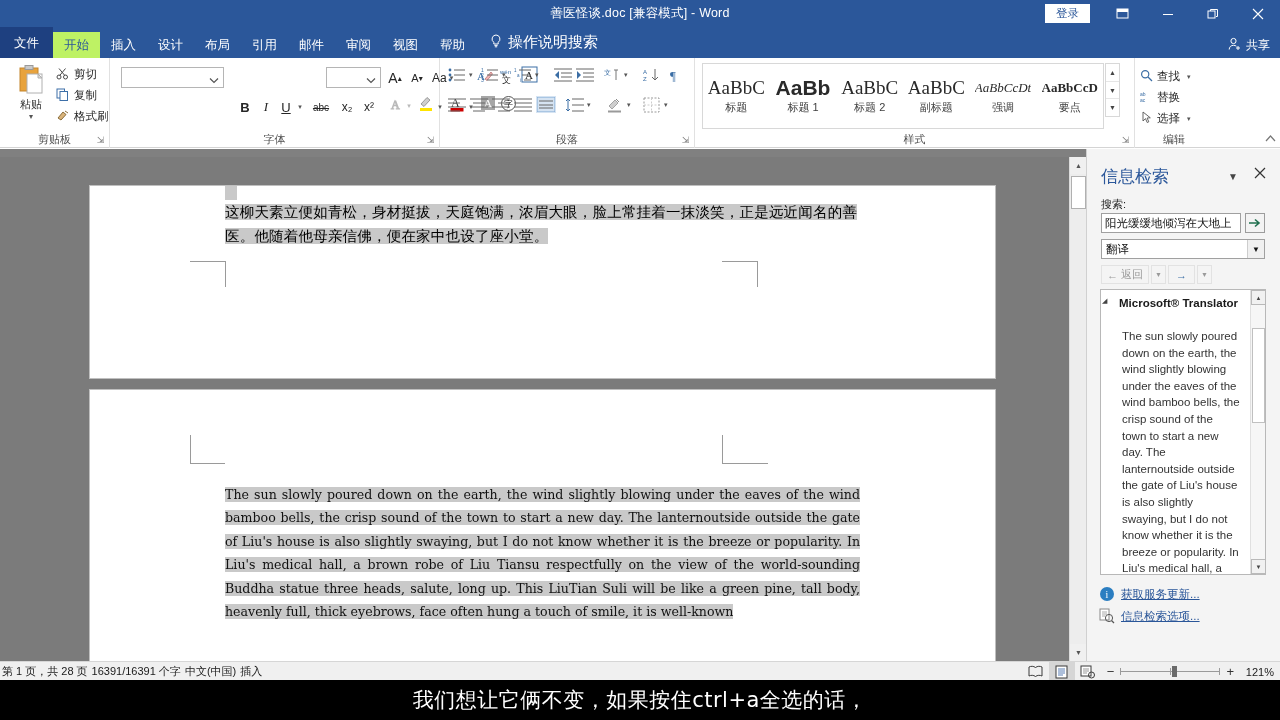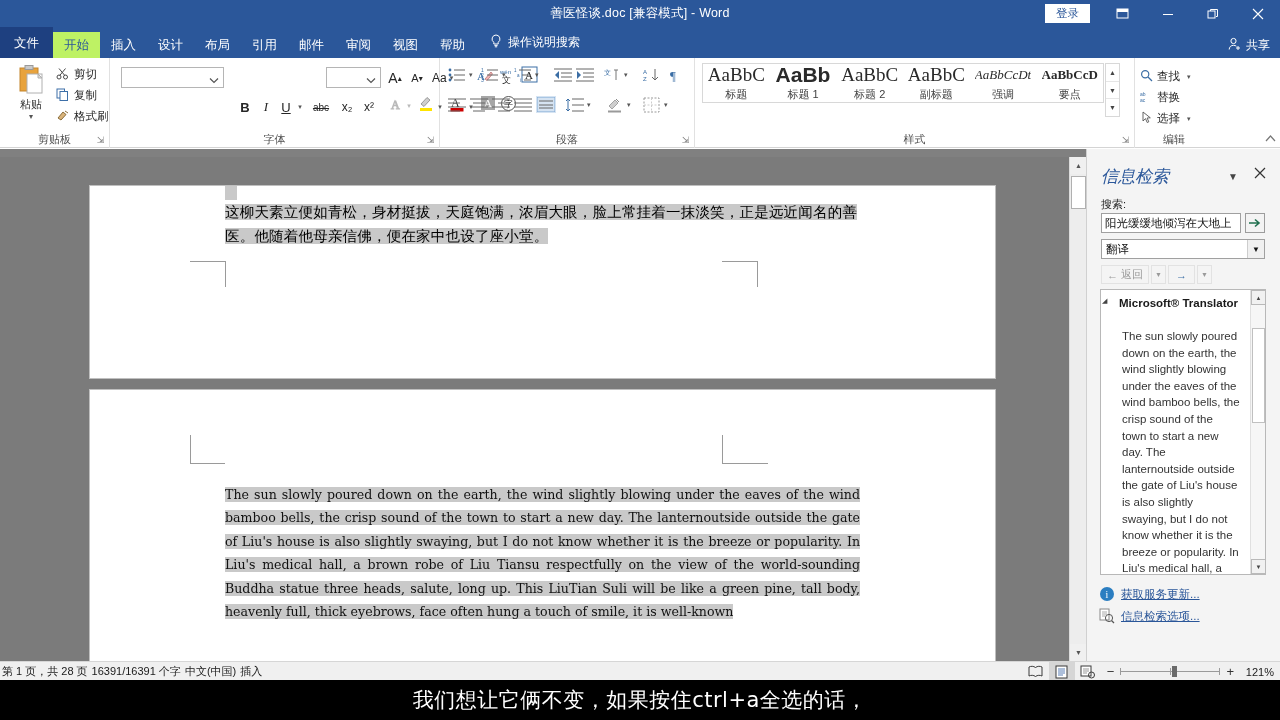--- a/index.html
+++ b/index.html
@@ -33,21 +33,21 @@
   
   .tabsrow {
     height:31px; background:#2b579a; position:relative; display:flex; align-items:flex-end;
   }
   .tab {
     color:#ffffff; font-size:12.5px; padding:0 11px; height:26px;
     display:flex; align-items:center; line-height:26px;
   }
   .tab.active { background:#bef264; color:#2b579a; }
   .tab.file { background:#1e4080; color:#fff; height:31px; padding:0 14px; }
-  .tell-me { display:flex; align-items:center; height:26px; color:#fff; padding:0 8px 6px 14px; gap:6px; font-size:12px;}
+  .tell-me { display:flex; align-items:center; height:26px; color:#fff; padding:0 8px 6px 14px; gap:6px; font-size:15px;}
   .share {
     position:absolute; right:10px; bottom:4px; color:#fff; font-size:12px;
     display:flex; align-items:center; gap:4px;
   }
 
   
   .ribbon {
     height:90px; background:#ffffff; border-bottom:1px solid #d4d4d4;
     position:relative; display:flex;
   }
@@ -86,21 +86,21 @@
     position:absolute; display:flex; align-items:center; justify-content:center;
     height:22px; color:#262626; font-size:13px;
   }
   .fbtn2 { position:absolute; display:flex; align-items:center; height:22px; font-size:13px; color:#262626;}
   
   .g-para { width:255px; }
   .pbtn { position:absolute; display:flex; align-items:center; justify-content:center; }
   
   .g-styles { width:440px; }
   .stylebox {
-    position:absolute; left:7px; top:5px; width:402px; height:40px;
+    position:absolute; left:7px; top:5px; width:402px; height:66px;
     border:1px solid #d8d8d8; background:#fff; display:flex;
   }
   .style-item {
     width:67px; display:flex; flex-direction:column; align-items:center; justify-content:center;
     gap:1px;
   }
   .style-sample { font-size:19px; color:#2a2a2a; line-height:22px; white-space:nowrap; overflow:hidden; }
   .style-name { font-size:11px; color:#404040; }
   .style-scroll {
     position:absolute; left:410px; top:5px; width:15px; height:54px;
@@ -152,21 +152,21 @@
   }
   .sb-btn { width:17px; height:17px; display:flex; align-items:center; justify-content:center; font-size:7px; color:#555; background:#f0f0f0;}
   .sb-thumb { position:absolute; left:1px; top:19px; width:15px; height:33px; background:#fff; border:1px solid #b0b0b0; }
   .sb-track { position:absolute; left:0; top:17px; right:0; bottom:17px; background:#ededed;}
 
   
   .pane {
     position:absolute; right:0; top:0; width:194px; bottom:0;
     background:#f4f4f4; border-left:1px solid #d0d0d0;
   }
-  .pane-title { position:absolute; left:14px; top:16px; font-size:17px; color:#2b579a; font-weight:400;font-style:italic;}
+  .pane-title { position:absolute; left:14px; top:16px; font-size:17px; color:#2b579a; font-weight:400;}
   .pane-dd { position:absolute; right:42px; top:22px; color:#444; font-size:10px;}
   .pane-x { position:absolute; right:14px; top:17px; color:#444; font-size:14px; }
   .pane-label { position:absolute; left:14px; top:48px; font-size:11px; color:#222;}
   .pane-search {
     position:absolute; left:14px; top:64px; width:140px; height:20px;
     border:1px solid #a0a0a0; background:#fff; font-size:11.5px; color:#111;
     padding:2px 3px; overflow:hidden; white-space:nowrap;
   }
   .pane-go {
     position:absolute; left:158px; top:64px; width:20px; height:20px;

